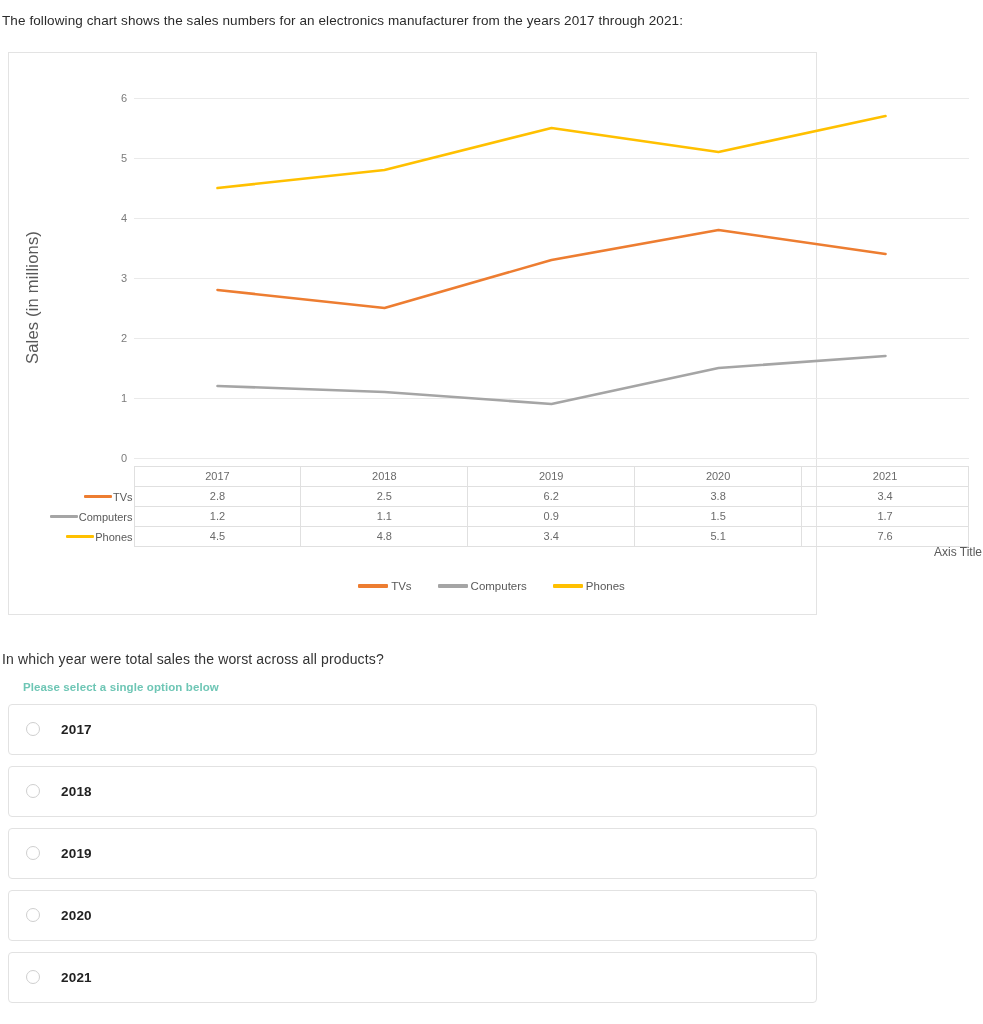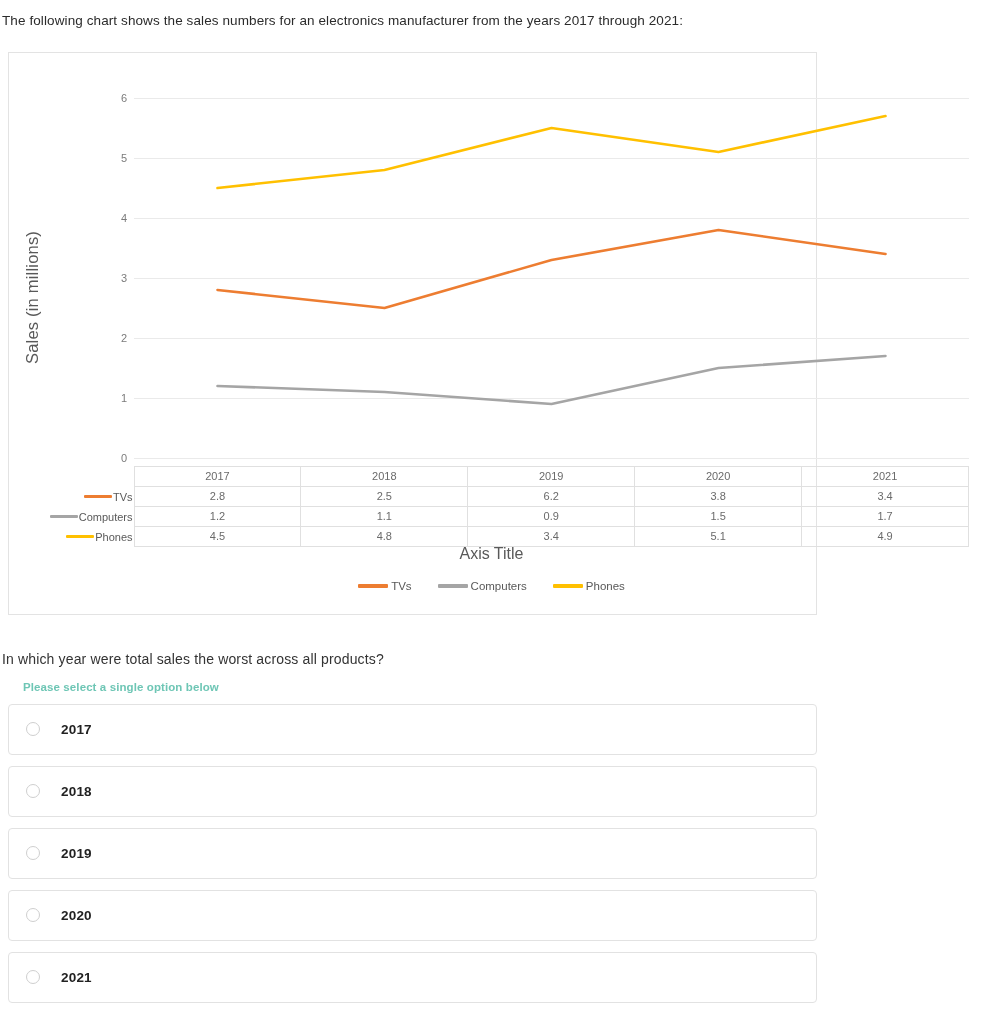--- a/index.html
+++ b/index.html
@@ -115,24 +115,24 @@
     display: inline-block;
     width: 28px; height: 3px;
     vertical-align: middle;
     margin-right: 1px;
     border-radius: 1px;
   }
   .rowhead-label { font-size: 11px; vertical-align: middle; }
 
   .axis-title {
     position: absolute;
-    left: 0; top: 492px;
+    left: 8px; top: 492px;
     width: 965px;
-    text-align: center;
-    font-size: 16px;
+    text-align: right;
+    font-size: 12px;
     color: #595959;
   }
 
   
   .legend {
     position: absolute;
     left: 0; top: 527px;
     width: 965px;
     display: flex;
     justify-content: center;
@@ -250,21 +250,21 @@
               <td>0.9</td>
               <td>1.5</td>
               <td>1.7</td>
             </tr>
             <tr>
               <td class="rowhead"><span class="swatch" style="background: rgb(255, 192, 0);"></span><span class="rowhead-label">Phones</span></td>
               <td>4.5</td>
               <td>4.8</td>
               <td>3.4</td>
               <td>5.1</td>
-              <td>4.9</td>
+              <td>7.6</td>
             </tr>
           </tbody>
         </table>
     </div>
 
     <div class="axis-title">Axis Title</div>
 
     <div class="legend" id="legend">
         <div class="legend-item">
           <div class="legend-swatch" style="background: rgb(237, 125, 49);"></div>

